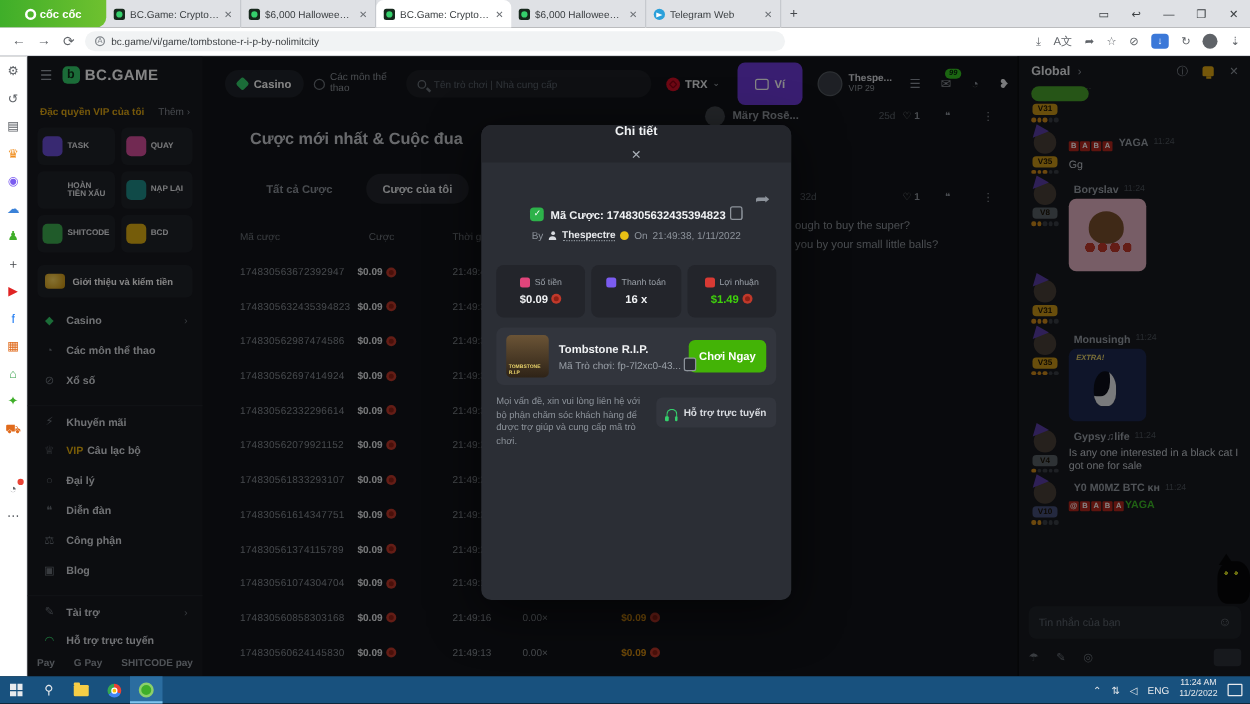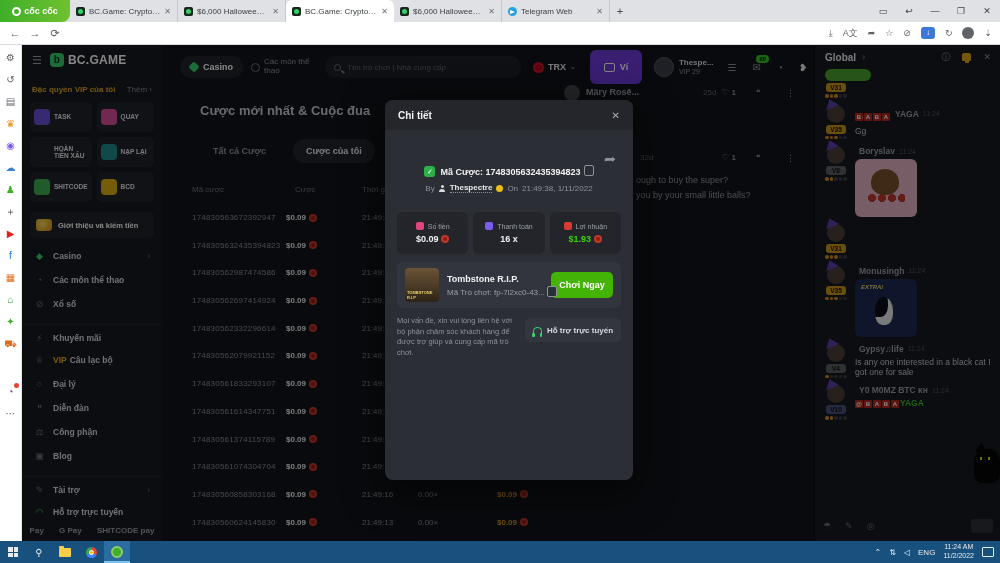--- a/index.html
+++ b/index.html
@@ -1,21 +1,21 @@
 <!DOCTYPE html>
 <html><head>
 <meta charset="utf-8">
 <style>
   * { margin:0; padding:0; box-sizing:border-box; font-family:"Liberation Sans","DejaVu Sans",sans-serif; }
   html,body { width:1000px; height:563px; overflow:hidden; background:#000; }
   .screen { position:relative; width:1000px; height:563px; overflow:hidden; background:#0f1114; }
 
   
   .tabbar { position:absolute; left:0; top:0; width:1000px; height:22px; background:#dfe1e5; display:flex; align-items:stretch; }
-  .brand { width:70px; background:linear-gradient(90deg,#3fae29,#6fc12f); color:#fff; font-weight:bold; font-size:9px; display:flex; align-items:center; justify-content:center; gap:3px; border-radius:0 0 8px 0; }
+  .brand { width:85px; background:linear-gradient(90deg,#3fae29,#6fc12f); color:#fff; font-weight:bold; font-size:9px; display:flex; align-items:center; justify-content:center; gap:3px; border-radius:0 0 8px 0; }
   .brand .logo-ring { width:9px; height:9px; border:2px solid #fff; border-radius:50%; display:inline-block; }
   .btab { display:flex; align-items:center; gap:4px; width:108px; padding:0 6px; font-size:8px; color:#3c4043; border-right:1px solid #c6c9ce; overflow:hidden; white-space:nowrap; }
   .btab.active { background:#fff; border-radius:6px 6px 0 0; border-right:none; }
   .btab .fav { flex:0 0 auto; width:9px; height:9px; border-radius:2px; background:#16281c; position:relative; }
   .btab .fav::after { content:''; position:absolute; left:2px; top:2px; width:5px; height:5px; border-radius:50%; background:#35d06c; }
   .btab .fav.tg { border-radius:50%; background:#2ba0da; }
   .btab .fav.tg::after { content:''; position:absolute; left:2px; top:3px; width:0; height:0; border-left:5px solid #fff; border-top:2px solid transparent; border-bottom:2px solid transparent; border-radius:0; background:transparent; }
   .btab .ttl { flex:1; overflow:hidden; text-overflow:ellipsis; }
   .btab .tclose { color:#6b6f74; font-size:8px; }
   .newtab { width:20px; display:flex; align-items:center; justify-content:center; color:#44474b; font-size:11px; }
@@ -161,21 +161,21 @@
   .cinput { position:absolute; left:8px; bottom:30px; width:170px; height:26px; background:#20242a; border-radius:6px; display:flex; align-items:center; padding:0 8px; }
   .cinput input { flex:1; background:transparent; border:none; outline:none; color:#aab0b8; font-size:8.5px; }
   .cinput input::placeholder { color:#5d646d; }
   .cinput .smiley { color:#6d737b; font-size:10px; }
   .ctools { position:absolute; left:8px; bottom:8px; width:170px; display:flex; align-items:center; gap:14px; }
   .ctools span { color:#6d737b; font-size:9px; }
   .sendbtn { margin-left:auto; width:22px; height:14px; background:#2c3138; border-radius:3px; }
 
   
   .modal { position:absolute; left:363px; top:55px; width:248px; height:380px; z-index:6; background:#2b2e35; border-radius:8px; box-shadow:0 10px 40px rgba(0,0,0,.6); overflow:hidden; }
-  .mo-head { height:30px; background:#24262c; display:flex; align-items:center; justify-content:space-between; padding:0 13px; }
+  .mo-head { height:30px; background:#24262c; display:flex; align-items:center; justify-content:space-between; padding:0 13px;flex-direction:column; }
   .mo-head .mt { color:#f0f2f4; font-size:10px; font-weight:bold; }
   .mo-head .mx { color:#aab0b8; font-size:10px; }
   .mo-share { position:absolute; right:18px; top:52px; color:#8d939b; font-size:12px; transform:scaleX(1.2); }
   .mo-idrow { position:absolute; left:0; top:66px; width:248px; display:flex; align-items:center; justify-content:center; gap:5px; }
   .shield { width:11px; height:11px; background:#2db24a; border-radius:3px; color:#fff; font-size:7px; text-align:center; line-height:11px; font-weight:bold; }
   .mo-idrow .idt { color:#f0f2f4; font-size:9px; font-weight:bold; }
   .copyic { width:8px; height:9px; border:1px solid #8d939b; border-radius:2px; position:relative; }
   .copyic::after { content:''; position:absolute; left:-3px; top:-3px; width:8px; height:9px; border:1px solid #8d939b; border-radius:2px; background:#2b2e35; }
   .mo-byrow { position:absolute; left:0; top:83px; width:248px; display:flex; align-items:center; justify-content:center; gap:4px; font-size:8px; }
   .mo-byrow .by { color:#8d939b; }
@@ -269,20 +269,24 @@
       <span>—</span>
       <span>❐</span>
       <span>✕</span>
     </div>
   </div>
 
   <div class="addrbar">
     <span class="navbtn">←</span>
     <span class="navbtn">→</span>
     <span class="navbtn">⟳</span>
+    <div class="urlbox">
+      <span class="lock">A</span>
+      <span>bc.game/vi/game/tombstone-r-i-p-by-nolimitcity</span>
+    </div>
     <div class="addricons">
       <span>⤓</span>
       <span>A文</span>
       <span>➦</span>
       <span>☆</span>
       <span>⊘</span>
       <span class="dlblue">↓</span>
       <span>↻</span>
       <span class="avatarb"></span>
       <span>⇣</span>
@@ -821,20 +825,24 @@
                 <span></span>
                 <span class="nm">Y0 M0MZ BTC ᴋʜ</span>
                 <span class="tm">11:24</span>
               </div>
               <div class="txt mention"><span><span class="sq">@</span><span class="sq">B</span><span class="sq">A</span><span class="sq">B</span><span class="sq">A</span></span><span>YAGA</span></div>
 
             </div>
           </div>
         </div>
       <div class="blackcat"></div>
+      <div class="cinput">
+        <input placeholder="Tin nhắn của bạn" style="">
+        <span class="smiley">☺</span>
+      </div>
       <div class="ctools">
         <span>☂</span>
         <span>✎</span>
         <span>◎</span>
         <span class="sendbtn"></span>
       </div>
     </div>
 
     <div class="dim"></div>
 
@@ -879,21 +887,21 @@
               <b>16 x</b>
             </span>
           </div>
 
           <div class="stat">
             <span class="srow">
               <i class="sico" style="background: rgb(216, 58, 52);"></i>
               <span>Lợi nhuận</span>
             </span>
             <span class="sval green">
-              <b>$1.93</b>
+              <b>$1.49</b>
               <i class="coin" style=""></i>
             </span>
           </div>
         </div>
       <div class="mo-game">
         <span class="gthumb"></span>
         <div class="ginfo">
           <div class="gname">Tombstone R.I.P.</div>
           <div class="gcode">
             <span>Mã Trò chơi: fp-7l2xc0-43...</span>

